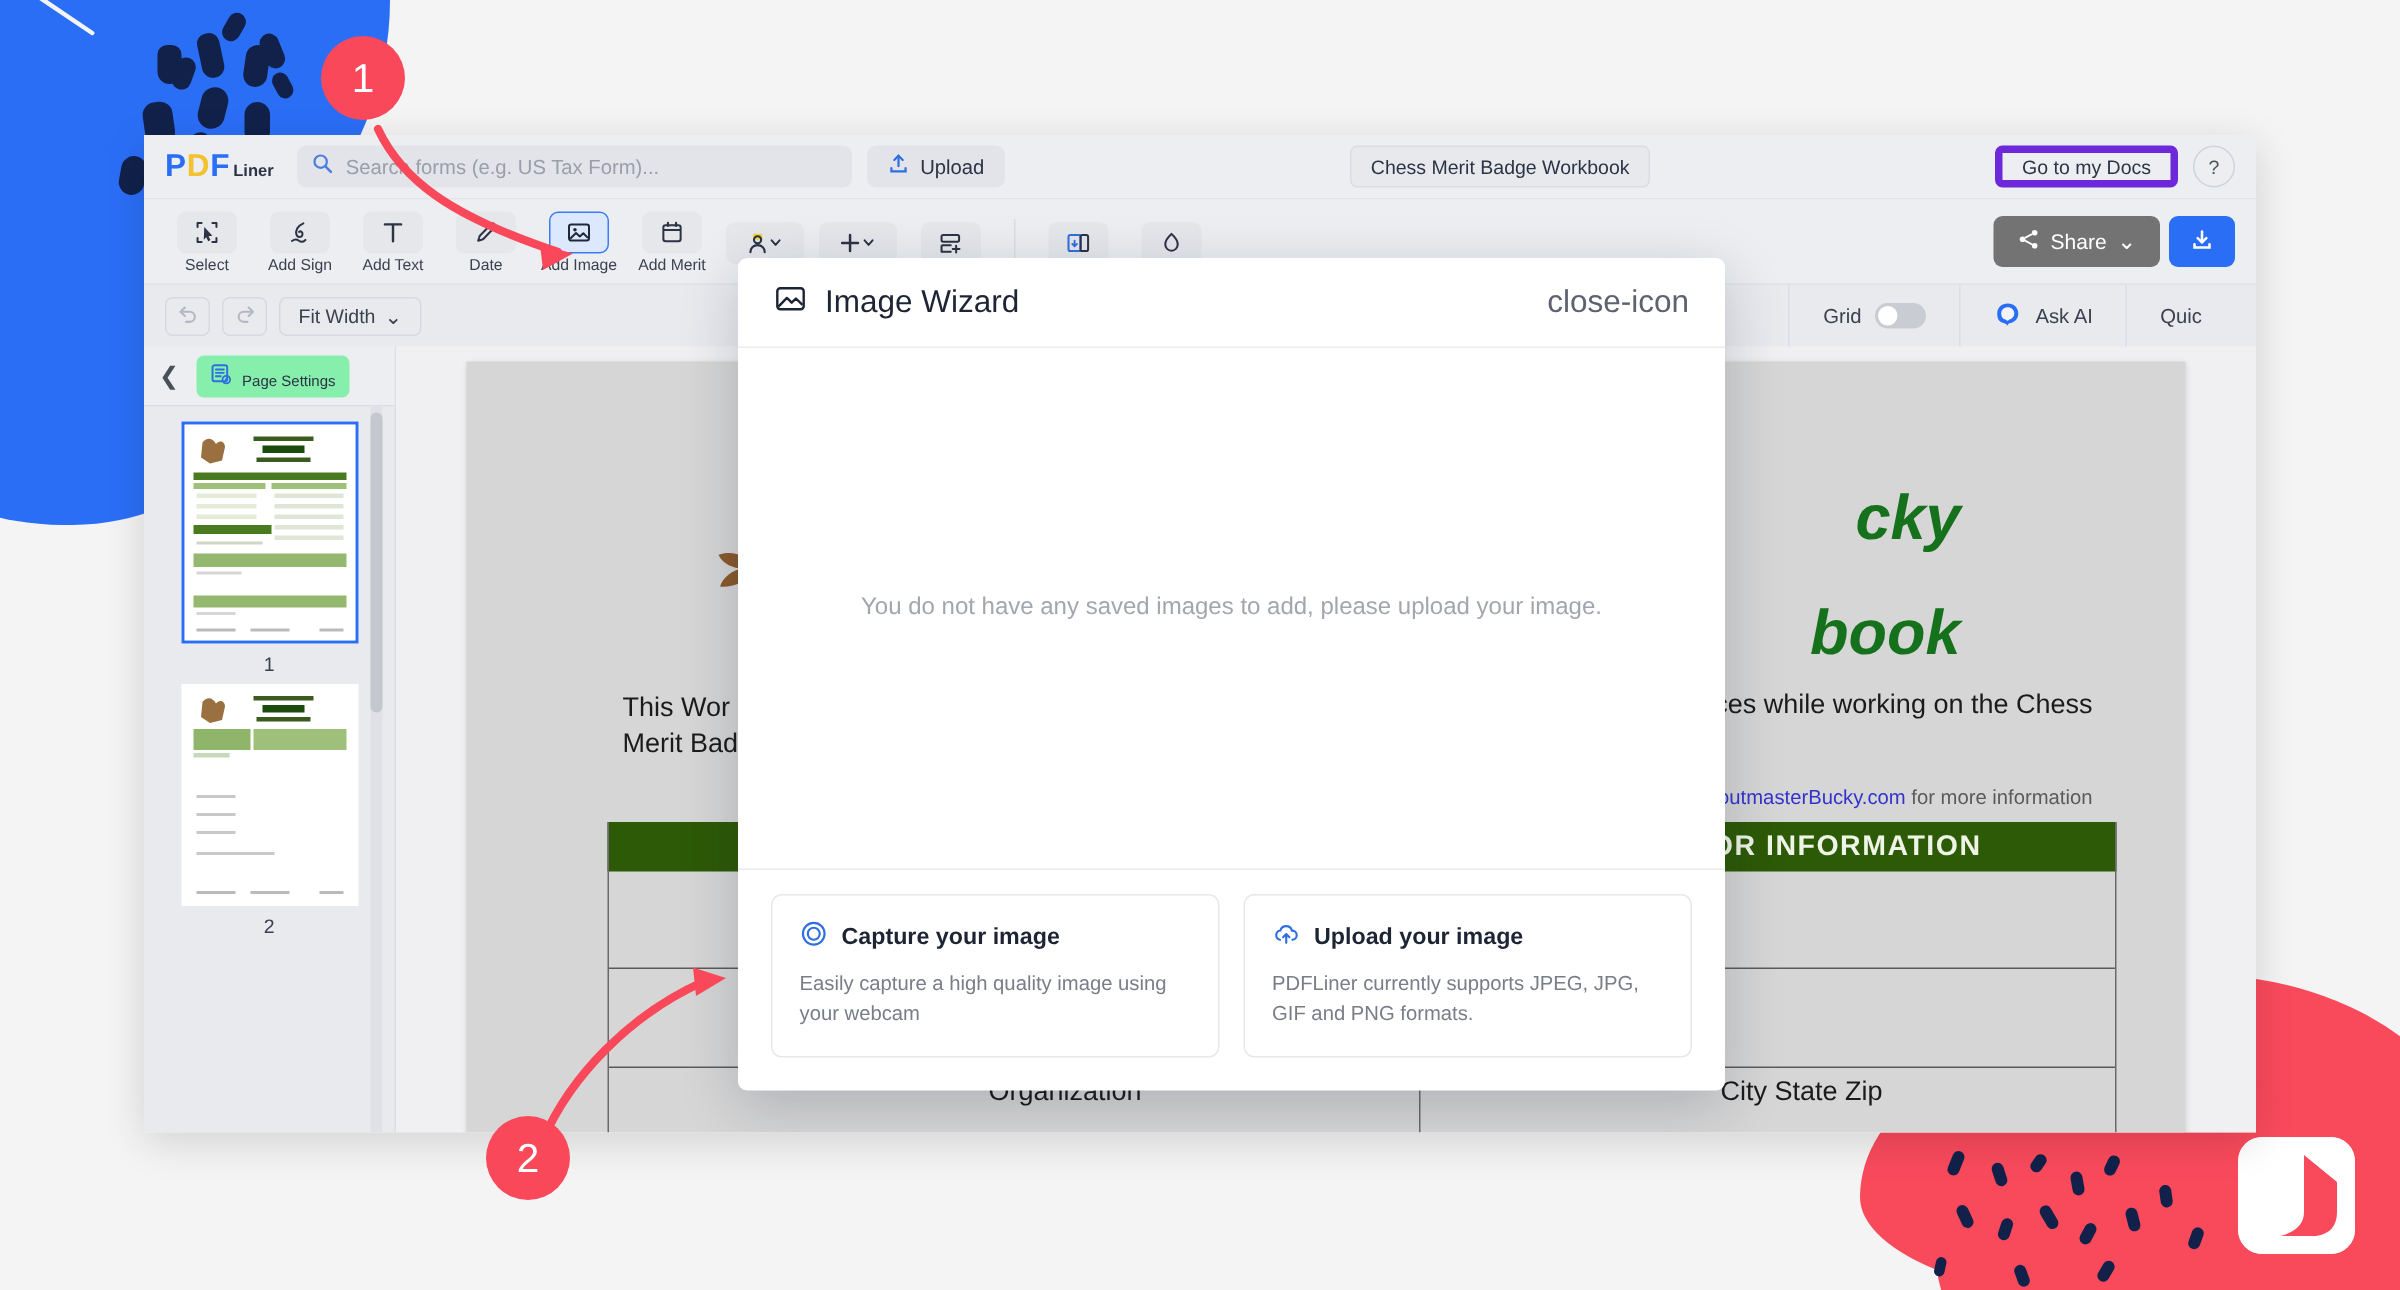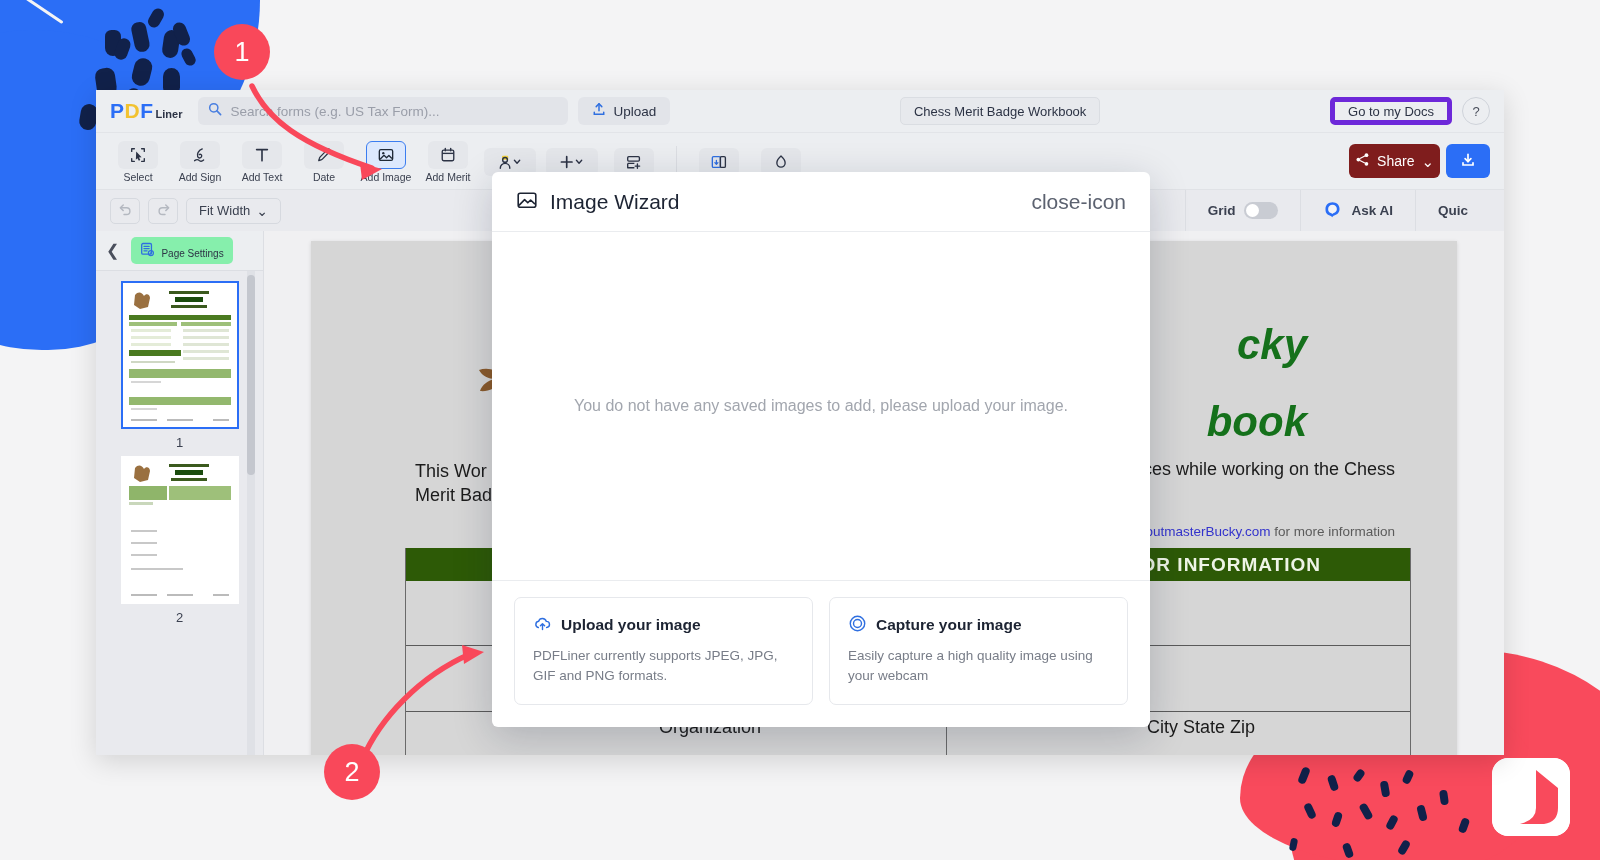--- a/index.html
+++ b/index.html
@@ -114,22 +114,22 @@
   }
   .tool .ibox {
     width: 40px; height: 28px; border-radius: 6px; background: #e5e7eb;
     display: flex; align-items: center; justify-content: center;
   }
   .tool.active .ibox { background: #dce8fd; border: 1.5px solid #3b7df0; }
   .tool .lab { font-size: 10.5px; color: #3b4150; white-space: nowrap; }
   .divider-v { width: 1px; height: 30px; background: #dcdee3; margin: 0 8px; }
 
   .share-btn {
-    height: 34px; background: #7f1d1d; color: #fff; border: none; border-radius: 6px;
-    display: flex; align-items: center; gap: 7px; padding: 0 6px;
+    height: 34px; background: #737373; color: #fff; border: none; border-radius: 6px;
+    display: flex; align-items: center; gap: 7px; padding: 0 16px;
     font-size: 14px; cursor: pointer; font-family: "Liberation Sans", sans-serif;
   }
   .dl-btn {
     height: 34px; background: #2b6ef6; color: #fff; border: none; border-radius: 6px;
     display: flex; align-items: center; gap: 7px; padding: 0 14px;
     font-size: 14px; cursor: pointer; font-family: "Liberation Sans", sans-serif;
   }
 
   
   .subrow {
@@ -139,21 +139,21 @@
   .sq-btn {
     width: 30px; height: 26px; border: 1px solid #d6d9df; border-radius: 5px;
     background: transparent; display: flex; align-items: center; justify-content: center;
     cursor: pointer; color: #b4b8c0;
   }
   .fit-btn {
     height: 26px; border: 1px solid #d6d9df; border-radius: 5px; background: transparent;
     padding: 0 12px; font-size: 13px; color: #3b4150; cursor: pointer;
     display: flex; align-items: center; gap: 6px; font-family: "Liberation Sans", sans-serif;
   }
-  .subrow-right { margin-left: auto; display: flex; align-items: center; height: 42px; font-weight: bold; }
+  .subrow-right { margin-left: auto; display: flex; align-items: center; height: 42px; }
   .sr-cell {
     display: flex; align-items: center; gap: 9px; padding: 0 22px; height: 42px;
     border-left: 1px solid #dcdee3; font-size: 13.5px; color: #3b4150; cursor: pointer;
   }
   .toggle {
     width: 34px; height: 17px; border-radius: 9px; background: #c9ccd3; position: relative;
   }
   .toggle::after {
     content:''; position:absolute; left:2px; top:2px; width:13px; height:13px;
     border-radius:50%; background:#fff;
@@ -686,41 +686,41 @@
 
         <div class="modal-body">
           <span class="empty-msg">You do not have any saved images to add, please upload your image.</span>
         </div>
 
         <div class="modal-foot">
           <div class="opt-card">
             <div class="opt-head">
               <span>
                 <svg width="19" height="19" viewBox="0 0 20 20">
+                    <circle cx="10" cy="10" r="7.6" fill="none" stroke="#2f6fe0" stroke-width="1.5"></circle>
+                    <circle cx="10" cy="10" r="4.2" fill="none" stroke="#2f6fe0" stroke-width="1.5"></circle>
+                  </svg>
+              </span>
+              <span class="opt-title">Capture your image</span>
+            </div>
+            <div class="opt-desc">Easily capture a high quality image using your webcam</div>
+          </div>
+
+          <div class="opt-card">
+            <div class="opt-head">
+              <span>
+                <svg width="19" height="19" viewBox="0 0 20 20">
                     <path d="M5.6 14.2 a3.3 3.3 0 0 1 .3-6.5 A4.2 4.2 0 0 1 14 7.8 a3.2 3.2 0 0 1 .3 6.4" fill="none" stroke="#2f6fe0" stroke-width="1.5" stroke-linecap="round"></path>
                     <path d="M10 16.4 V10.4 M7.8 12.4 L10 10.2 L12.2 12.4" fill="none" stroke="#2f6fe0" stroke-width="1.5" stroke-linecap="round" stroke-linejoin="round"></path>
                   </svg>
               </span>
               <span class="opt-title">Upload your image</span>
             </div>
             <div class="opt-desc">PDFLiner currently supports JPEG, JPG, GIF and PNG formats.</div>
           </div>
-
-          <div class="opt-card">
-            <div class="opt-head">
-              <span>
-                <svg width="19" height="19" viewBox="0 0 20 20">
-                    <circle cx="10" cy="10" r="7.6" fill="none" stroke="#2f6fe0" stroke-width="1.5"></circle>
-                    <circle cx="10" cy="10" r="4.2" fill="none" stroke="#2f6fe0" stroke-width="1.5"></circle>
-                  </svg>
-              </span>
-              <span class="opt-title">Capture your image</span>
-            </div>
-            <div class="opt-desc">Easily capture a high quality image using your webcam</div>
-          </div>
         </div>
       </div>
     </div>
 
   </div>
 
   <svg class="anno-svg">
     <path d="M252 86 C268 120, 300 144, 372 168" fill="none" stroke="#f9485a" stroke-width="5.5" stroke-linecap="round"></path>
     <path d="M360 163 L382 169 L362 180 Z" fill="#f9485a"></path>
     <path d="M362 760 C380 718, 420 676, 470 654" fill="none" stroke="#f9485a" stroke-width="5.5" stroke-linecap="round"></path>

